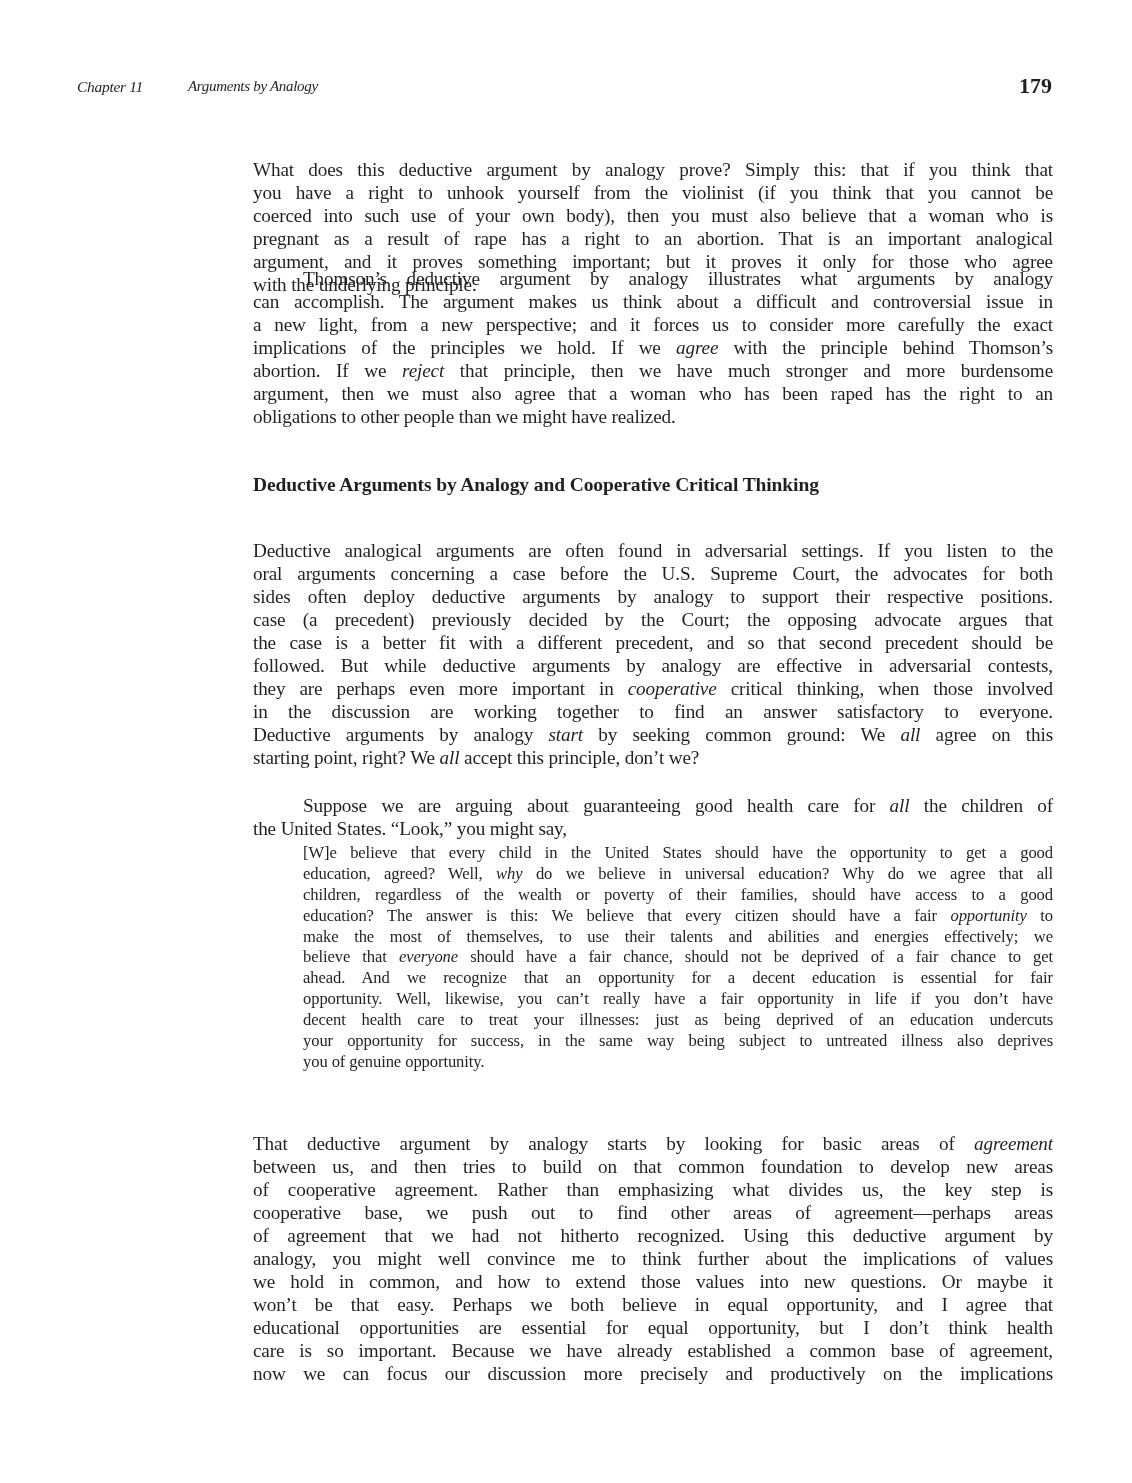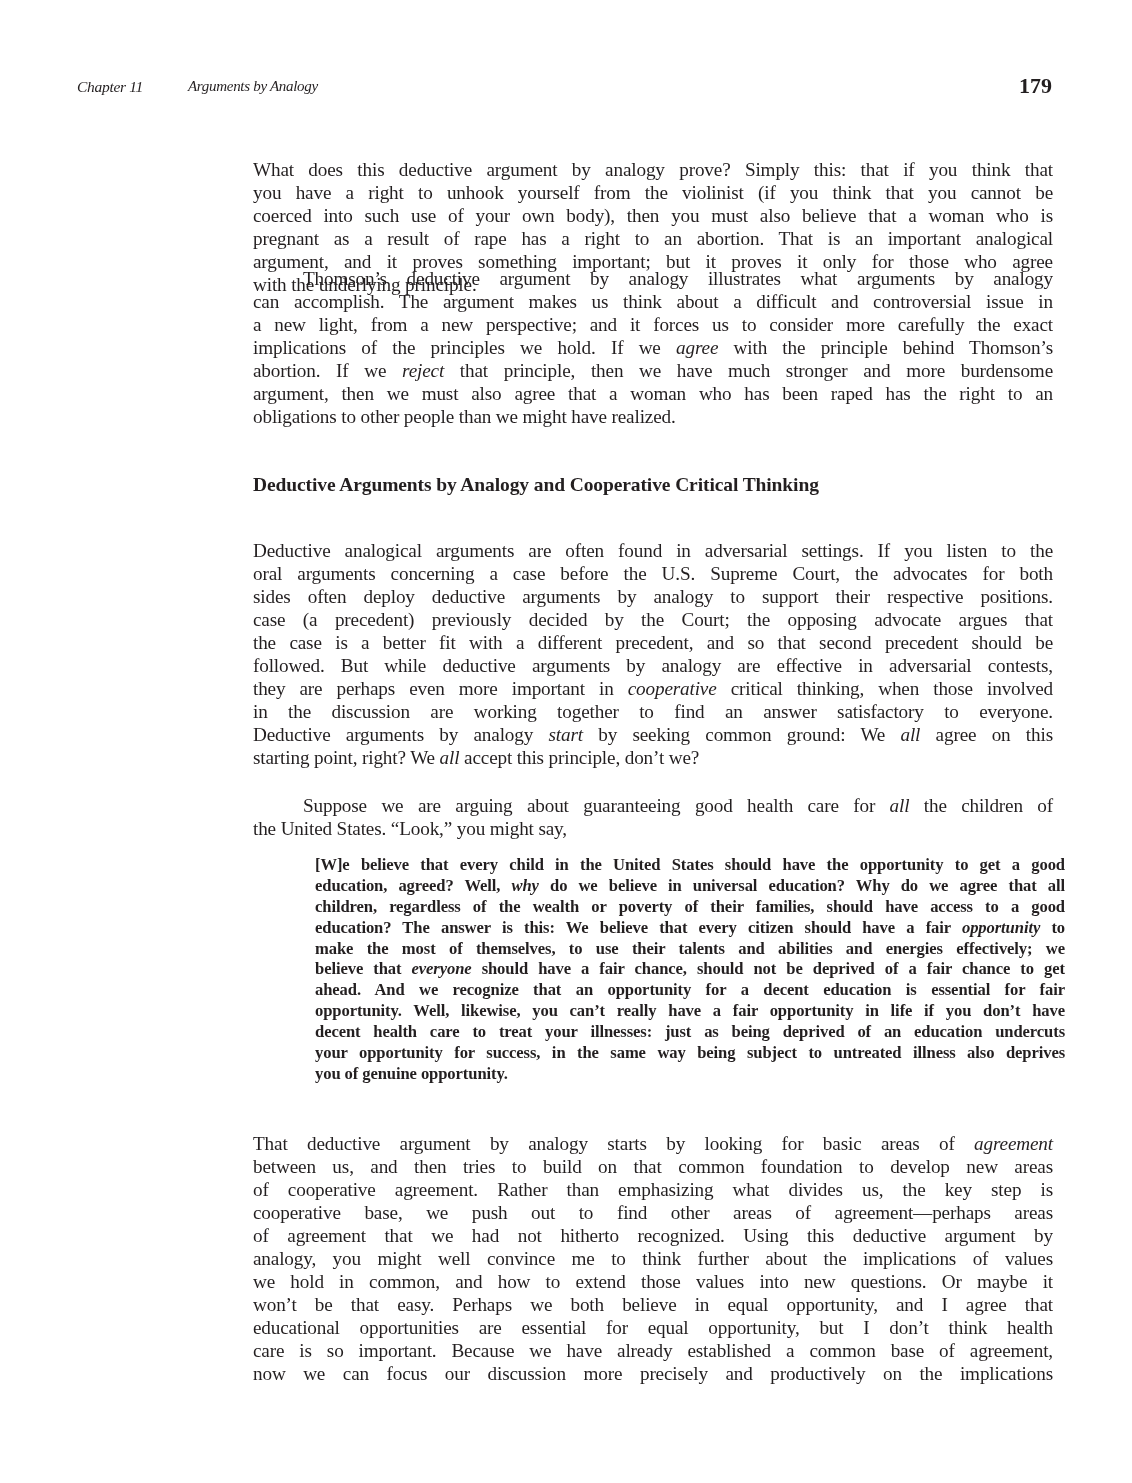--- a/index.html
+++ b/index.html
@@ -61,21 +61,21 @@
     <span class="line"><span>in the discussion are working together to find an answer satisfactory to everyone.</span></span>
     <span class="line"><span>Deductive arguments by analogy </span><i>start</i><span> by seeking common ground: We </span><i>all</i><span> agree on this</span></span>
     <span class="line last"><span>starting point, right? We </span><i>all</i><span> accept this principle, don’t we?</span></span>
   </section>
 
 <section class="block" style="top:794px;">
     <span class="line indent"><span>Suppose we are arguing about guaranteeing good health care for </span><i>all</i><span> the children of</span></span>
     <span class="line last"><span>the United States. “Look,” you might say,</span></span>
   </section>
 
-<blockquote class="quote" style="margin:12px;font-weight:bold;">
+<blockquote class="quote" style="margin:0;">
     <span class="line"><span>[W]e believe that every child in the United States should have the opportunity to get a good</span></span>
     <span class="line"><span>education, agreed? Well, </span><i>why</i><span> do we believe in universal education? Why do we agree that all</span></span>
     <span class="line"><span>children, regardless of the wealth or poverty of their families, should have access to a good</span></span>
     <span class="line"><span>education? The answer is this: We believe that every citizen should have a fair </span><i>opportunity</i><span> to</span></span>
     <span class="line"><span>make the most of themselves, to use their talents and abilities and energies effectively; we</span></span>
     <span class="line"><span>believe that </span><i>everyone</i><span> should have a fair chance, should not be deprived of a fair chance to get</span></span>
     <span class="line"><span>ahead. And we recognize that an opportunity for a decent education is essential for fair</span></span>
     <span class="line"><span>opportunity. Well, likewise, you can’t really have a fair opportunity in life if you don’t have</span></span>
     <span class="line"><span>decent health care to treat your illnesses: just as being deprived of an education undercuts</span></span>
     <span class="line"><span>your opportunity for success, in the same way being subject to untreated illness also deprives</span></span>

